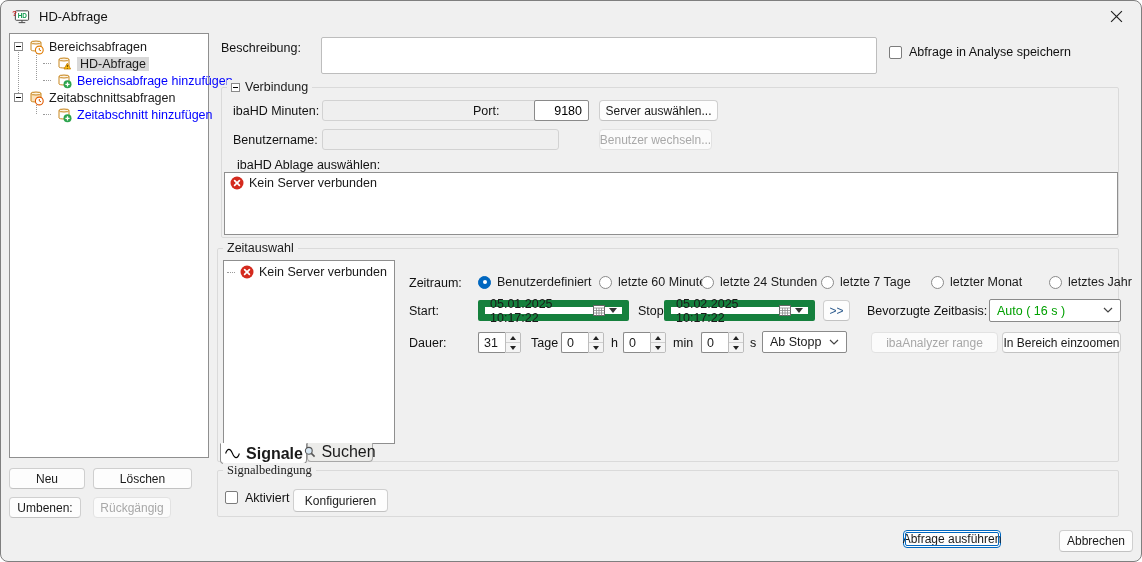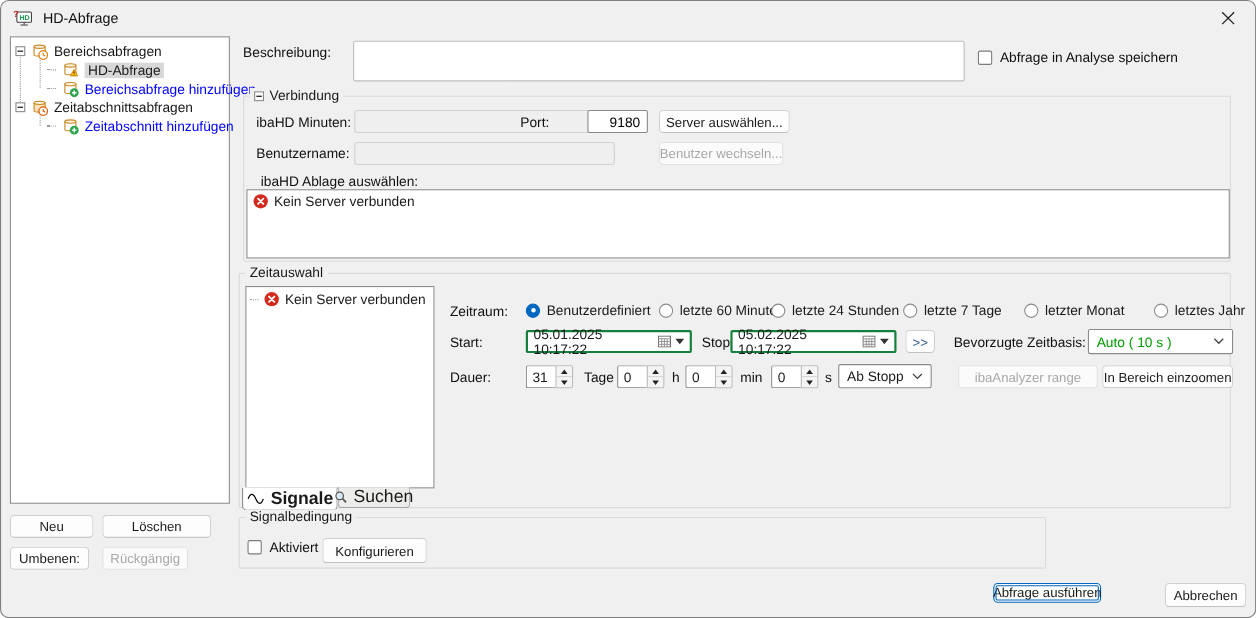--- a/index.html
+++ b/index.html
@@ -42,21 +42,21 @@
     font-size: 12.5px; font-family: "Liberation Sans", sans-serif; padding: 0 6px; }
   .ta { position: absolute; background: #fff; border: 1px solid #bdbdbd; border-radius: 2px; resize: none;
     font-family: "Liberation Sans", sans-serif; }
 
   .checkbox { position: absolute; width: 13px; height: 13px; background: #fff; border: 1px solid #7c7c7c; border-radius: 2px; }
   .radio-item { position: absolute; display: flex; align-items: center; gap: 6px; white-space: nowrap; font-size: 12.5px; }
   .radio { width: 13px; height: 13px; border-radius: 50%; background: #fff; border: 1px solid #8a8a8a; flex: none; position: relative; }
   .radio.checked { background: #0067c0; border-color: #0067c0; }
   .radio.checked::after { content: ""; position: absolute; inset: 3.5px; background: #fff; border-radius: 50%; }
 
-  .datefield { position: absolute; height: 21px; background: #fff; border: 2px solid #15803d; border-radius: 2px;
+  .datefield { position: absolute; height: 21px; background: #fff; border: 7px solid #15803d; border-radius: 2px;
     display: flex; align-items: center; padding: 0 5px; gap: 4px; font-size: 12.5px; }
   .datefield .dval { flex: 1; }
   .tri-down { width: 0; height: 0; border-left: 4px solid transparent; border-right: 4px solid transparent; border-top: 5px solid #333; }
 
   .combo { position: absolute; background: #fff; border: 1px solid #8a8a8a; border-radius: 2px;
     display: flex; align-items: center; justify-content: space-between; padding: 0 7px; font-size: 12.5px; }
   .green-text { color: #00a000; }
 
   .spin { position: absolute; height: 21px; display: flex; }
   .spin .val { background: #fff; border: 1px solid #8a8a8a; border-right: none; border-radius: 2px 0 0 2px;
@@ -287,21 +287,21 @@
       <svg width="12" height="11" viewBox="0 0 12 11">
         <rect x="0.5" y="0.5" width="11" height="10" fill="#fff" stroke="#666"></rect>
         <path d="M0.5 3 H11.5 M3.5 3 V10.5 M6 3 V10.5 M8.5 3 V10.5 M0.5 5.5 H11.5 M0.5 8 H11.5" stroke="#8a8a8a" stroke-width="0.8"></path>
       </svg>
     </span>
     <span class="tri-down"></span>
   </div>
   <div class="btn" style="left:822px; top:299px; width:27px; height:21px; color:#2d5b8e;">&gt;&gt;</div>
   <div class="lbl" style="left:866px; top:303px;">Bevorzugte Zeitbasis:</div>
   <div class="combo" style="left:988px; top:298px; width:132px; height:23px;">
-    <span class="green-text">Auto ( 10 s )</span>
+    <span class="green-text">Auto ( 16 s )</span>
     <span style="display:flex;">
       <svg width="10" height="7" viewBox="0 0 10 7">
           <polyline points="1,1 5,5 9,1" fill="none" stroke="#444" stroke-width="1.2"></polyline>
         </svg>
     </span>
   </div>
 
   <div class="lbl" style="left:408px; top:335px;">Dauer:</div>
   <div class="spin" style="left:477px; top:331px;">
     <span class="val">31</span>
@@ -355,21 +355,21 @@
     <span>Ab Stopp</span>
     <span style="display:flex;">
       <svg width="10" height="7" viewBox="0 0 10 7">
           <polyline points="1,1 5,5 9,1" fill="none" stroke="#444" stroke-width="1.2"></polyline>
         </svg>
     </span>
   </div>
   <div class="btn disabled" style="left:870px; top:331px; width:127px; height:21px;">ibaAnalyzer range</div>
   <div class="btn" style="left:1001px; top:331px; width:119px; height:21px;">In Bereich einzoomen</div>
 
-  <div class="gb" style="left:216px; top:469px; width:734px; height:47px;">
+  <div class="gb" style="left:216px; top:469px; width:902px; height:47px;font-family:Liberation Serif, serif;">
     <div class="gb-label">
       <span>Signalbedingung</span>
     </div>
   </div>
   <div class="checkbox" style="left:224px; top:490px;"></div>
   <div class="lbl" style="left:244px; top:490px;">Aktiviert</div>
   <div class="btn" style="left:292px; top:488px; width:95px; height:23px;">Konfigurieren</div>
 
   <div class="btn default" style="left:902px; top:529px; width:98px; height:18px;">Abfrage ausführen</div>
   <div class="btn" style="left:1058px; top:529px; width:74px; height:22px;">Abbrechen</div>

